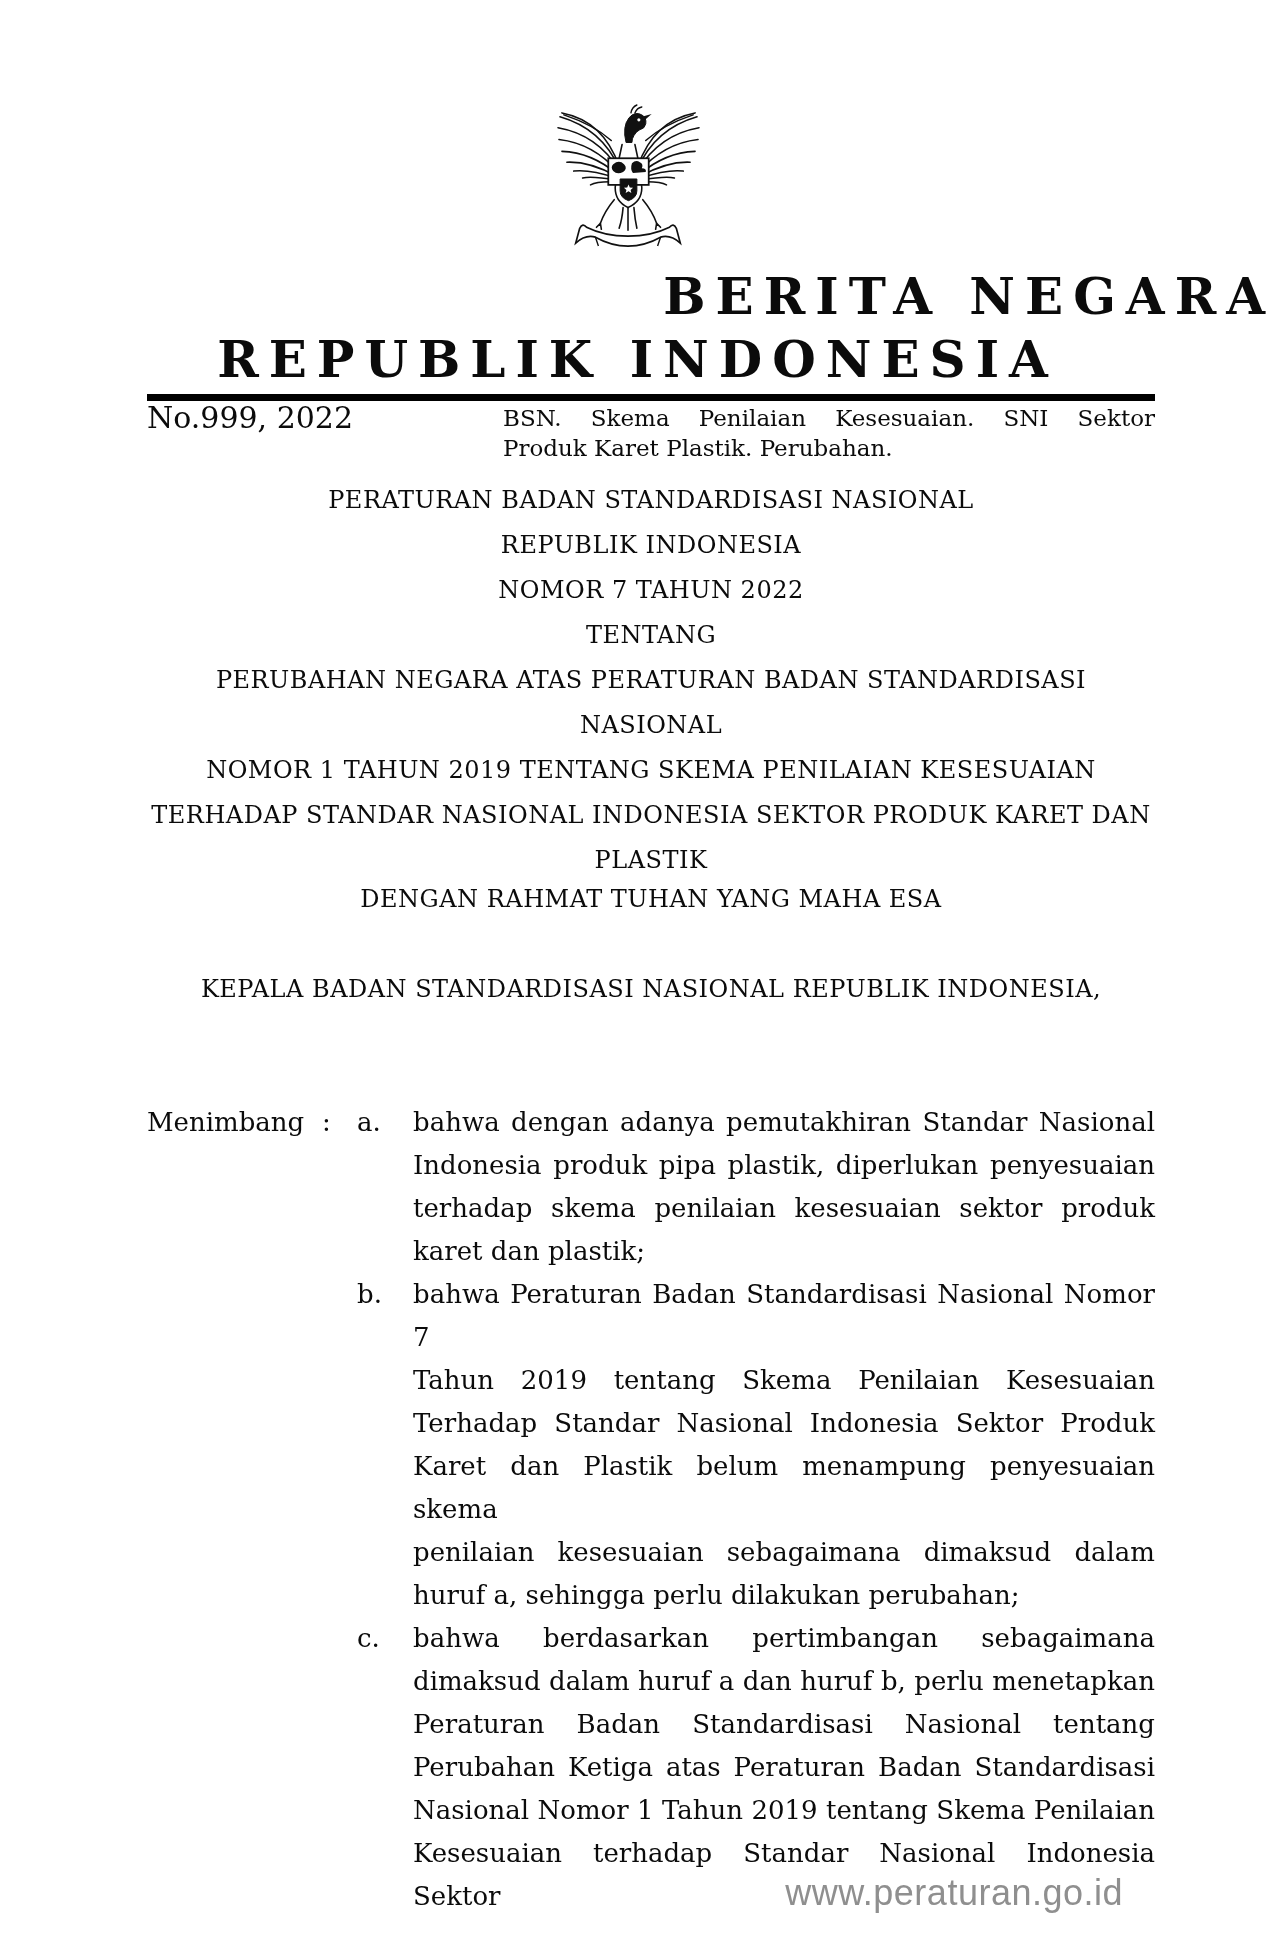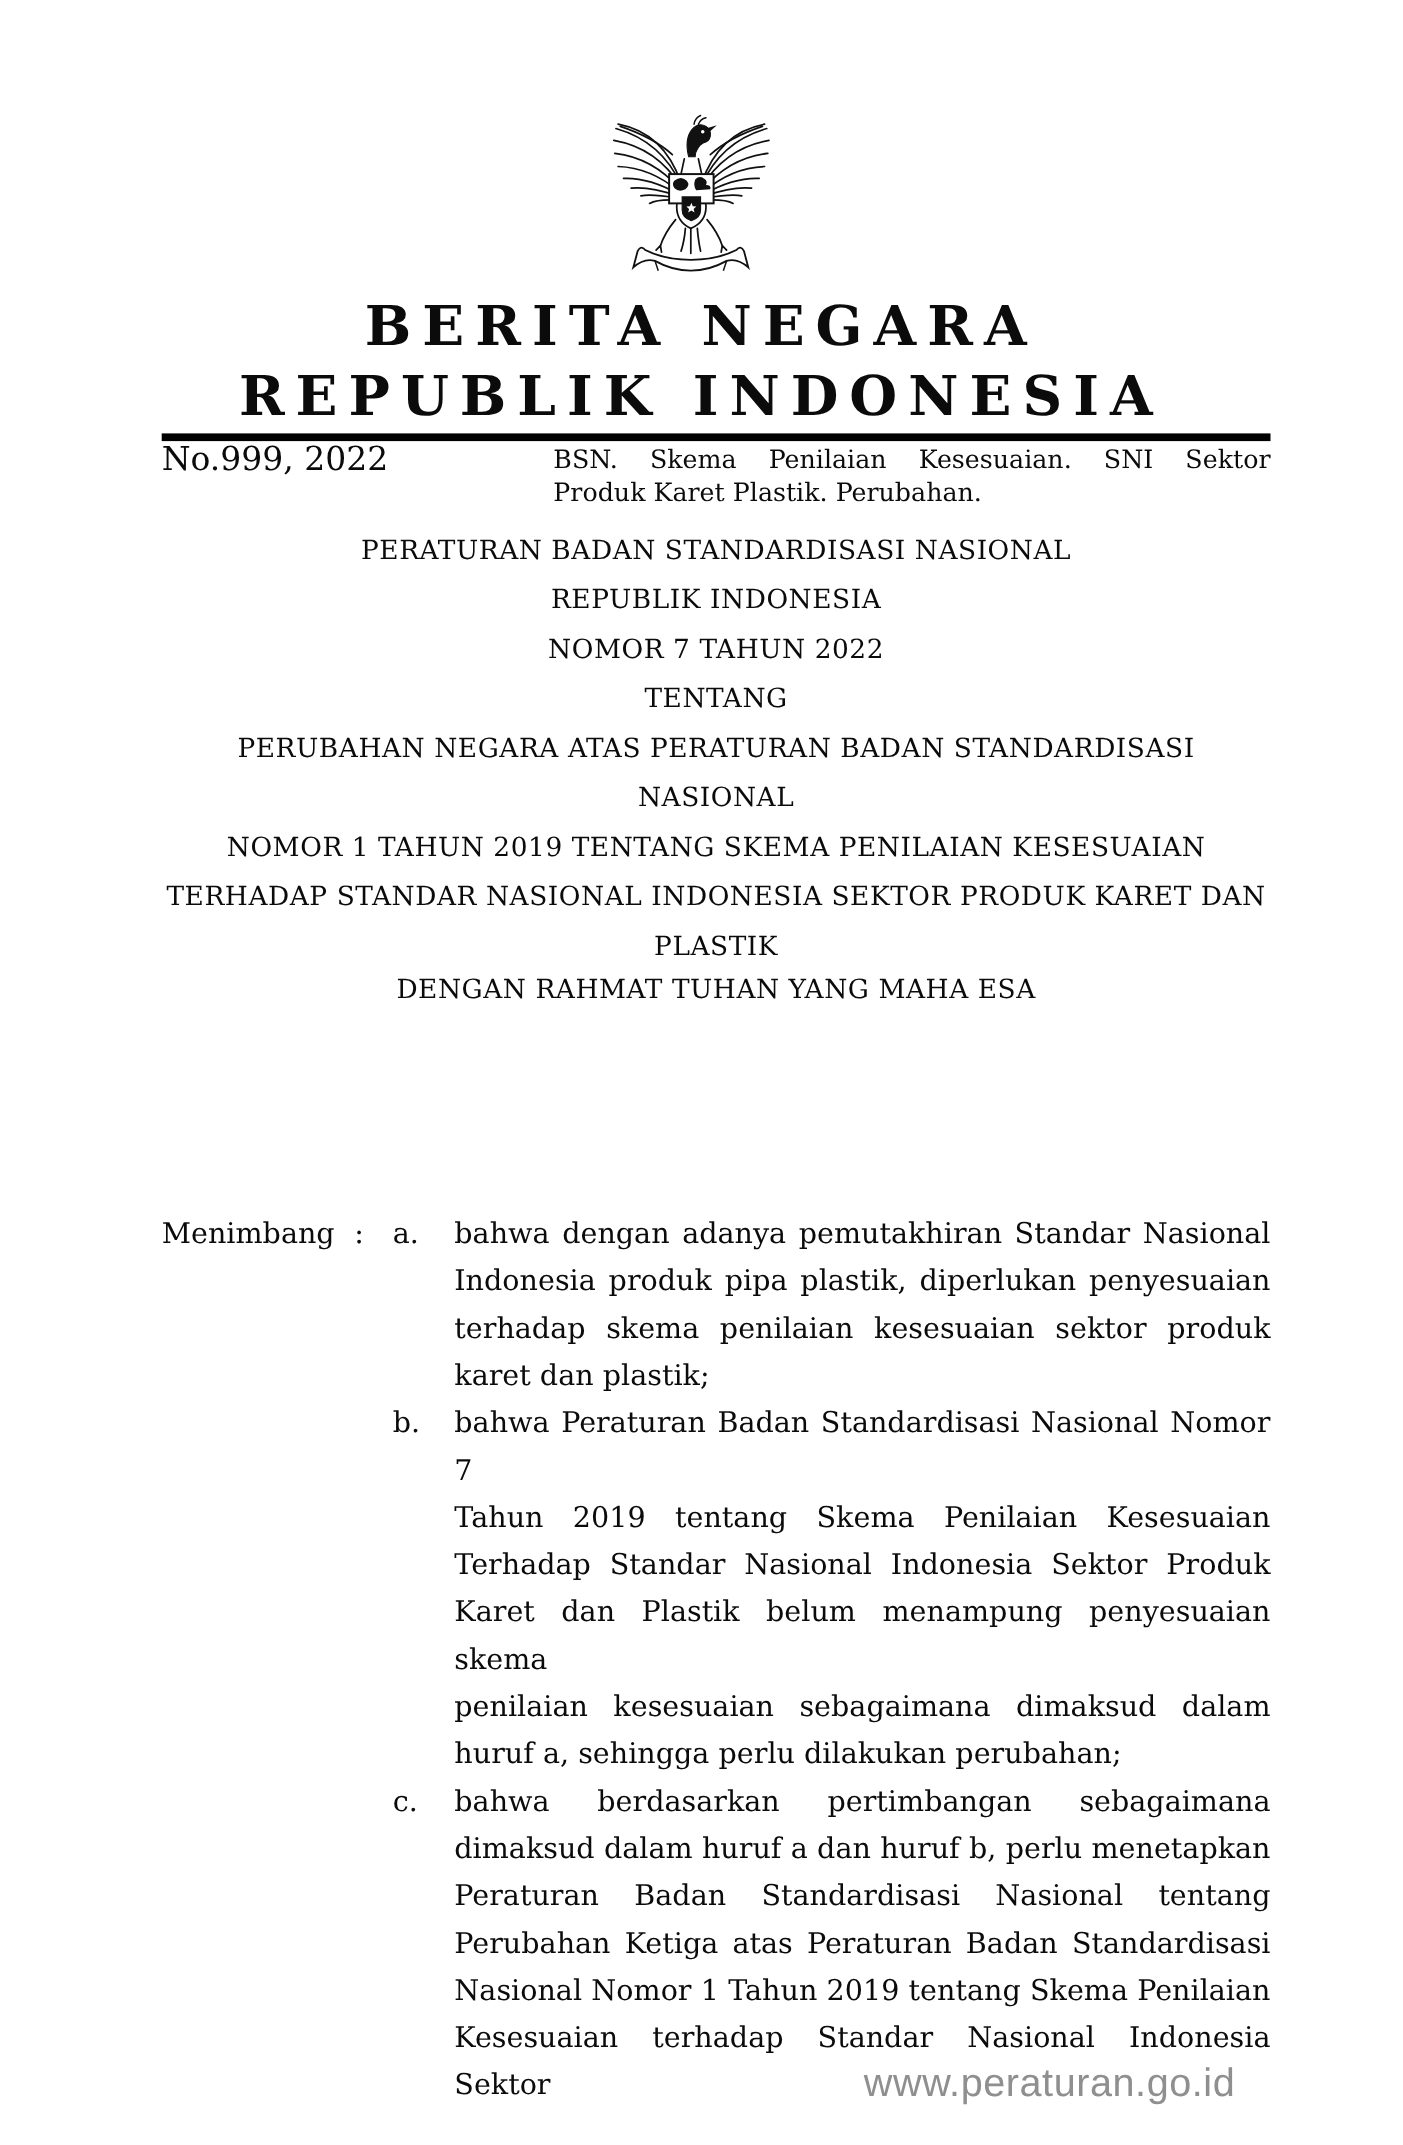--- a/index.html
+++ b/index.html
@@ -6,21 +6,21 @@
   .page {
     position:relative;
     width:1275px; height:1950px;
     margin:0 auto;
     background:#ffffff;
     font-family:"DejaVu Serif","Liberation Serif",serif;
     color:#0b0b0b;
     overflow:hidden;
   }
   .emblem { position:absolute; left:557px; top:100px; width:143px; height:155px; }
-  .m1 { position:absolute; left:0; top:272px; width:1275px; text-align:center;
+  .m1 { position:absolute; left:0; top:272px; width:1275px; text-align:right;
         font-weight:bold; font-size:50px; line-height:50px; letter-spacing:10px; white-space:nowrap; }
   .m2 { position:absolute; left:0; top:335px; width:1275px; text-align:center;
         font-weight:bold; font-size:50px; line-height:50px; letter-spacing:10px; white-space:nowrap; }
   .rule { position:absolute; left:147px; top:394px; width:1008px; height:7px; background:#000; }
   .annotation { position:absolute; left:147px; top:403px; width:1008px; display:flex; }
   .g-number { width:356px; font-size:30px; line-height:30px; }
   .g-subject { width:652px; font-size:23px; line-height:30px; }
   .just { text-align:justify; text-align-last:justify; }
   .titles { position:absolute; left:147px; top:478px; width:1008px; text-align:center;
             font-size:24px; line-height:45px; letter-spacing:0.5px; }
@@ -113,20 +113,21 @@
     <div>REPUBLIK INDONESIA</div>
     <div>NOMOR 7 TAHUN 2022</div>
     <div>TENTANG</div>
     <div>PERUBAHAN NEGARA ATAS PERATURAN BADAN STANDARDISASI NASIONAL</div>
     <div>NOMOR 1 TAHUN 2019 TENTANG SKEMA PENILAIAN KESESUAIAN</div>
     <div>TERHADAP STANDAR NASIONAL INDONESIA SEKTOR PRODUK KARET DAN</div>
     <div>PLASTIK</div>
   </div>
 
   <div class="invocation">DENGAN RAHMAT TUHAN YANG MAHA ESA</div>
+  <div class="official">KEPALA BADAN STANDARDISASI NASIONAL REPUBLIK INDONESIA,</div>
 
   <div class="consider">
 
     <div class="c-row">
       <div class="c-label">Menimbang</div>
       <div class="c-colon">:</div>
       <div class="c-letter">a.</div>
       <div class="c-text">
         <div class="just">bahwa dengan adanya pemutakhiran Standar Nasional</div>
         <div class="just">Indonesia produk pipa plastik, diperlukan penyesuaian</div>

